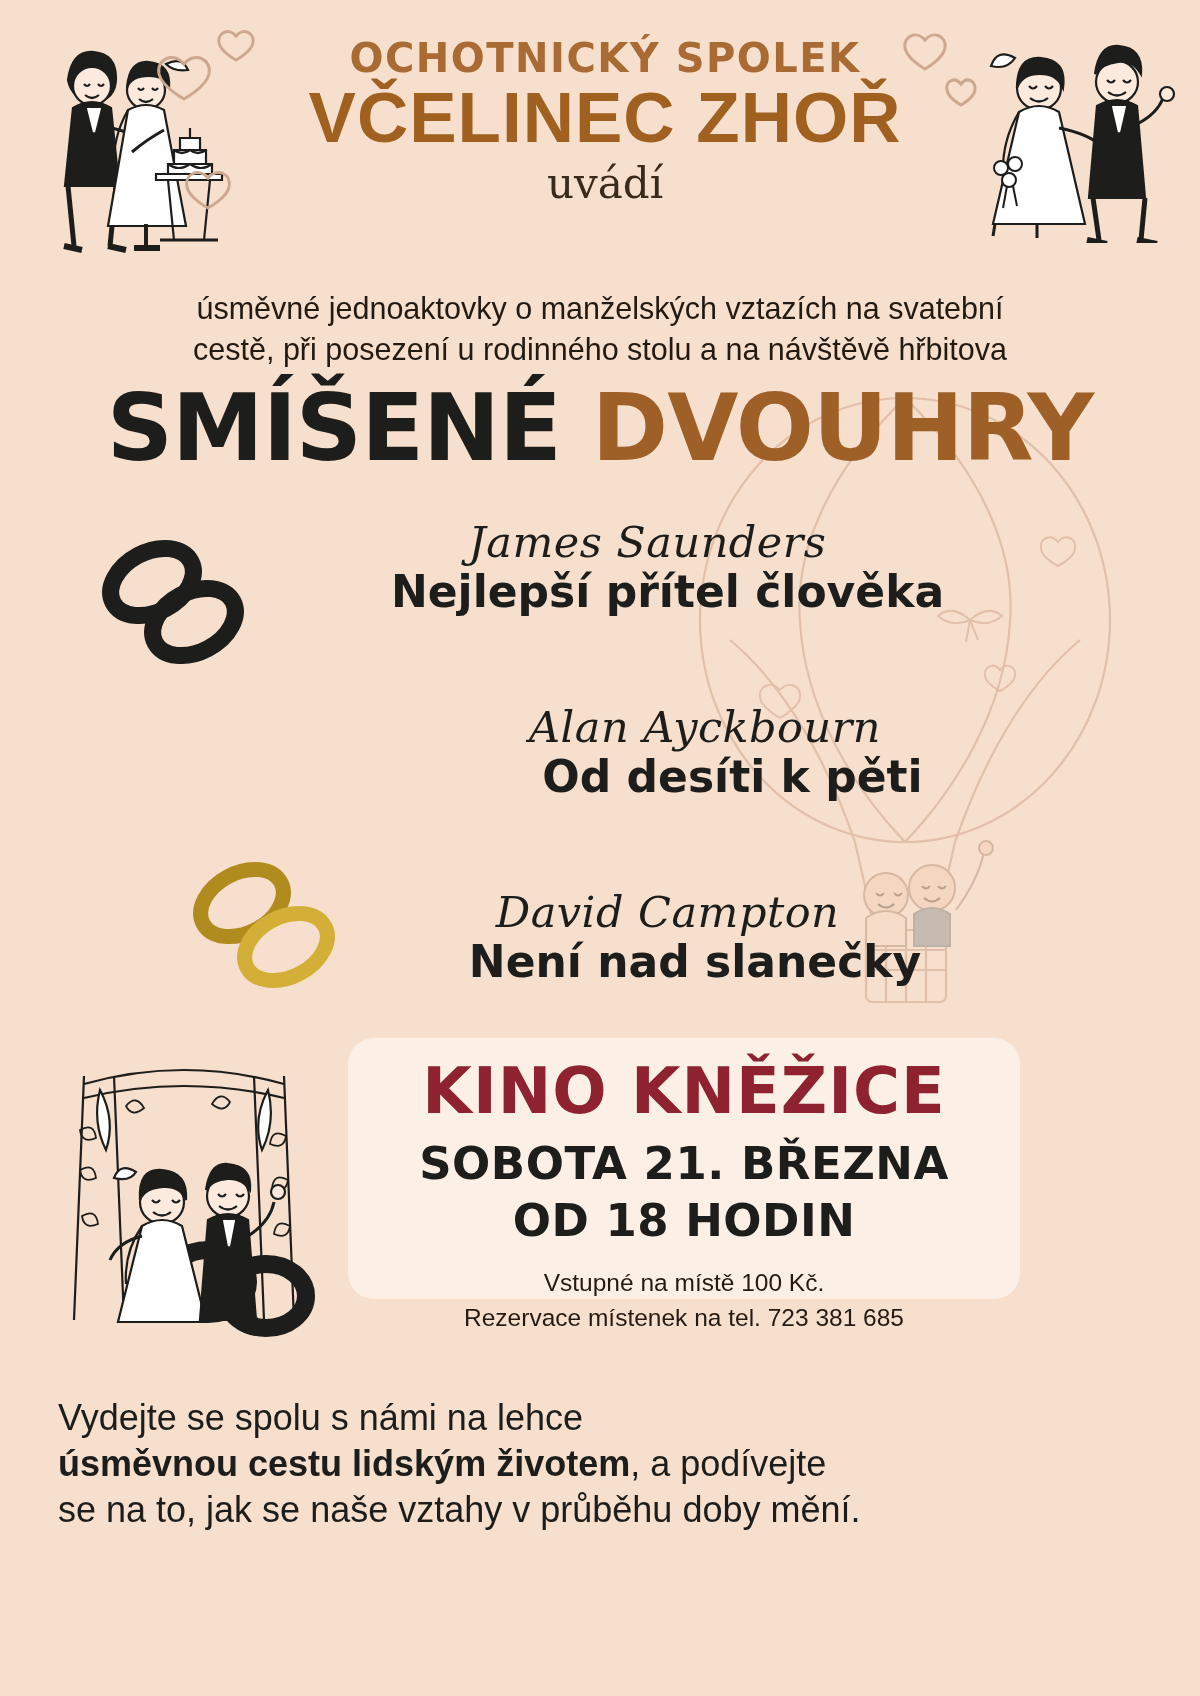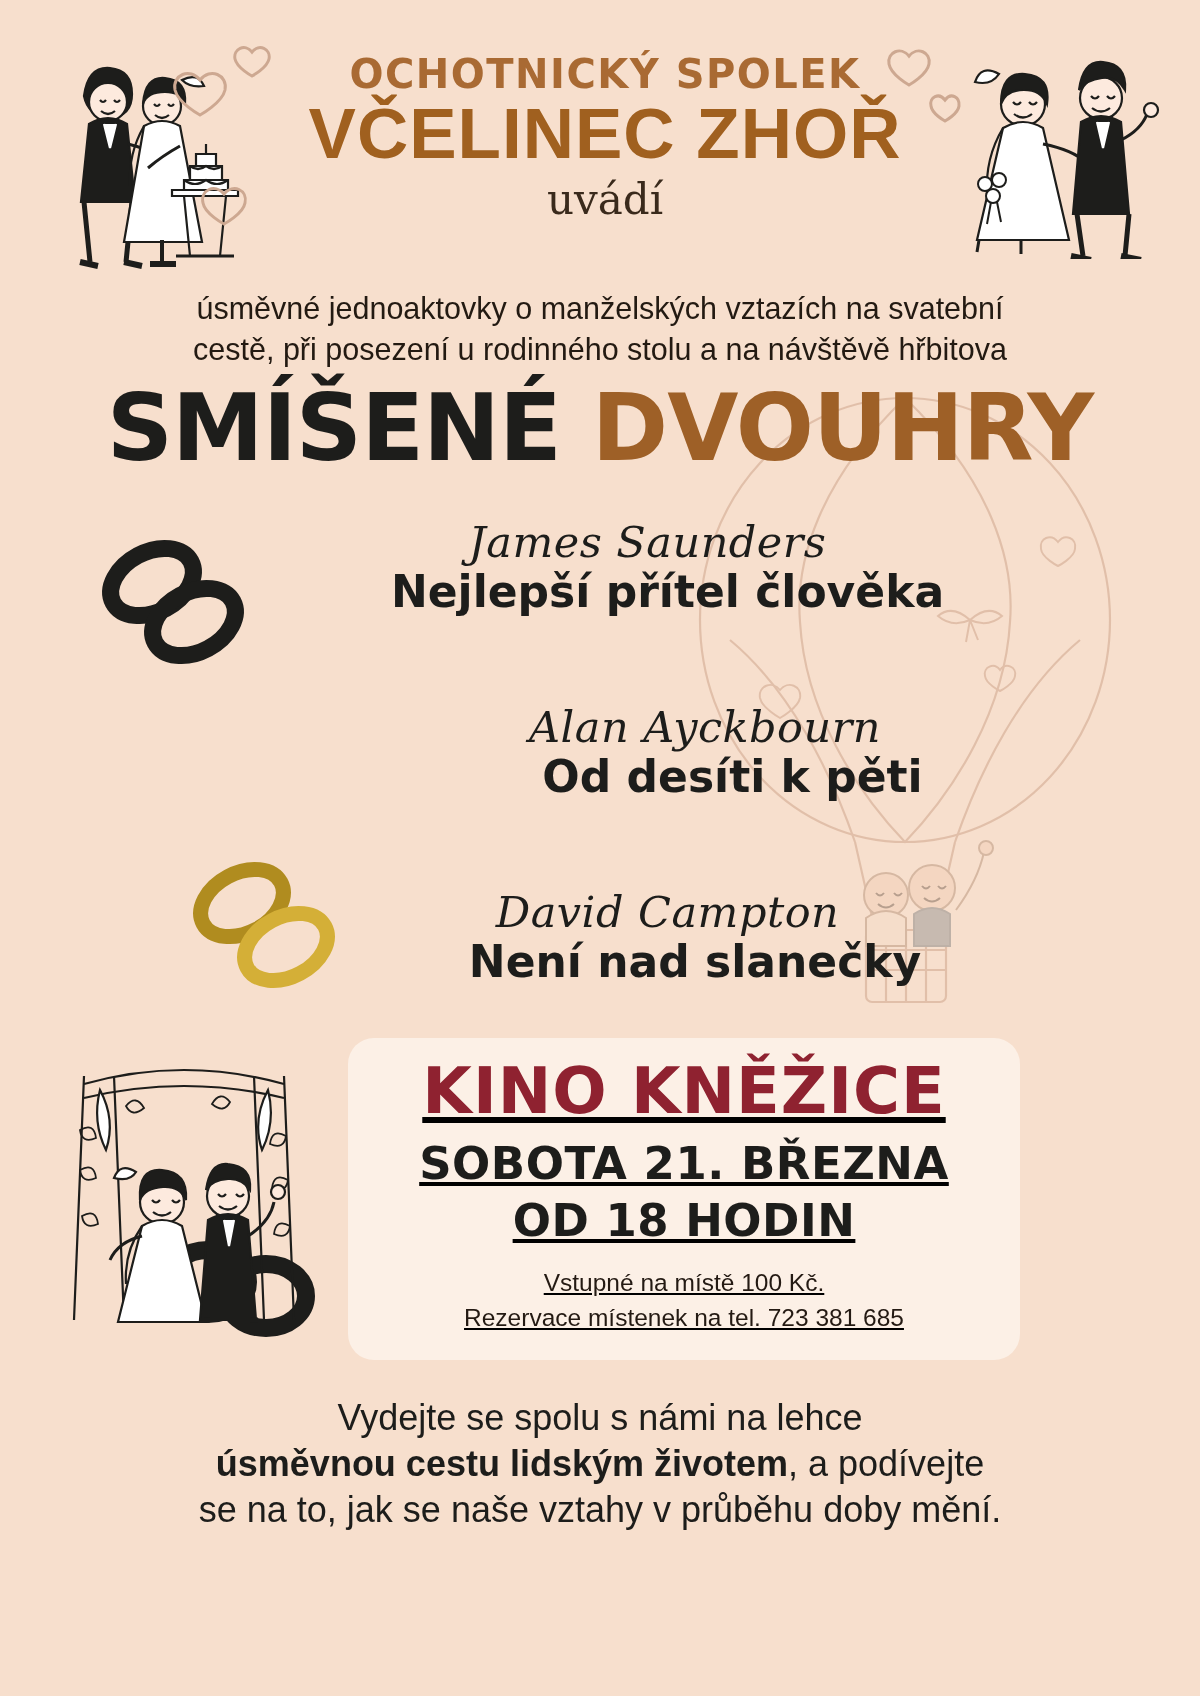--- a/index.html
+++ b/index.html
@@ -20,21 +20,21 @@
     top: 390px;
     width: 470px;
     height: 720px;
     opacity: 0.45;
     pointer-events: none;
   }
 
   .poster {
     position: absolute;
     inset: 0;
-    padding: 16px;
+    padding: 0;
   }
 
   
   .header {
     position: relative;
     height: 275px;
   }
   .cake-couple {
     position: absolute;
     left: 28px;
@@ -154,26 +154,25 @@
   }
   .play-2 .play-title { padding-left: 55px; }
   .play-3 .play-title { padding-left: 55px; }
 
   
   .venue {
     position: absolute;
     left: 348px;
     top: 1038px;
     width: 672px;
-    height: 322px;
+    height: 261px;
     background: #fcf0e6;
     border-radius: 26px;
     text-align: center;
     padding-top: 18px;
-    text-decoration: underline;
   }
   .venue-name {
     font-family: "DejaVu Sans", sans-serif;
     font-weight: 700;
     font-size: 64px;
     letter-spacing: 1px;
     color: #8f2230;
     line-height: 1.1;
   }
   .venue-date {
@@ -211,21 +210,20 @@
 
   
   .footer {
     position: absolute;
     left: 58px;
     right: 58px;
     top: 1395px;
     font-size: 36px;
     line-height: 1.28;
     color: #1d1d1b;
-    text-align: center;
   }
   .footer b { font-weight: 700; }
 </style>
 </head>
 <body>
 
 <div class="poster">
 
   <svg class="balloon-bg" viewBox="0 0 470 720" fill="none" stroke="#c79a7f" stroke-width="2.2">
     <ellipse cx="235" cy="230" rx="205" ry="222"></ellipse>

